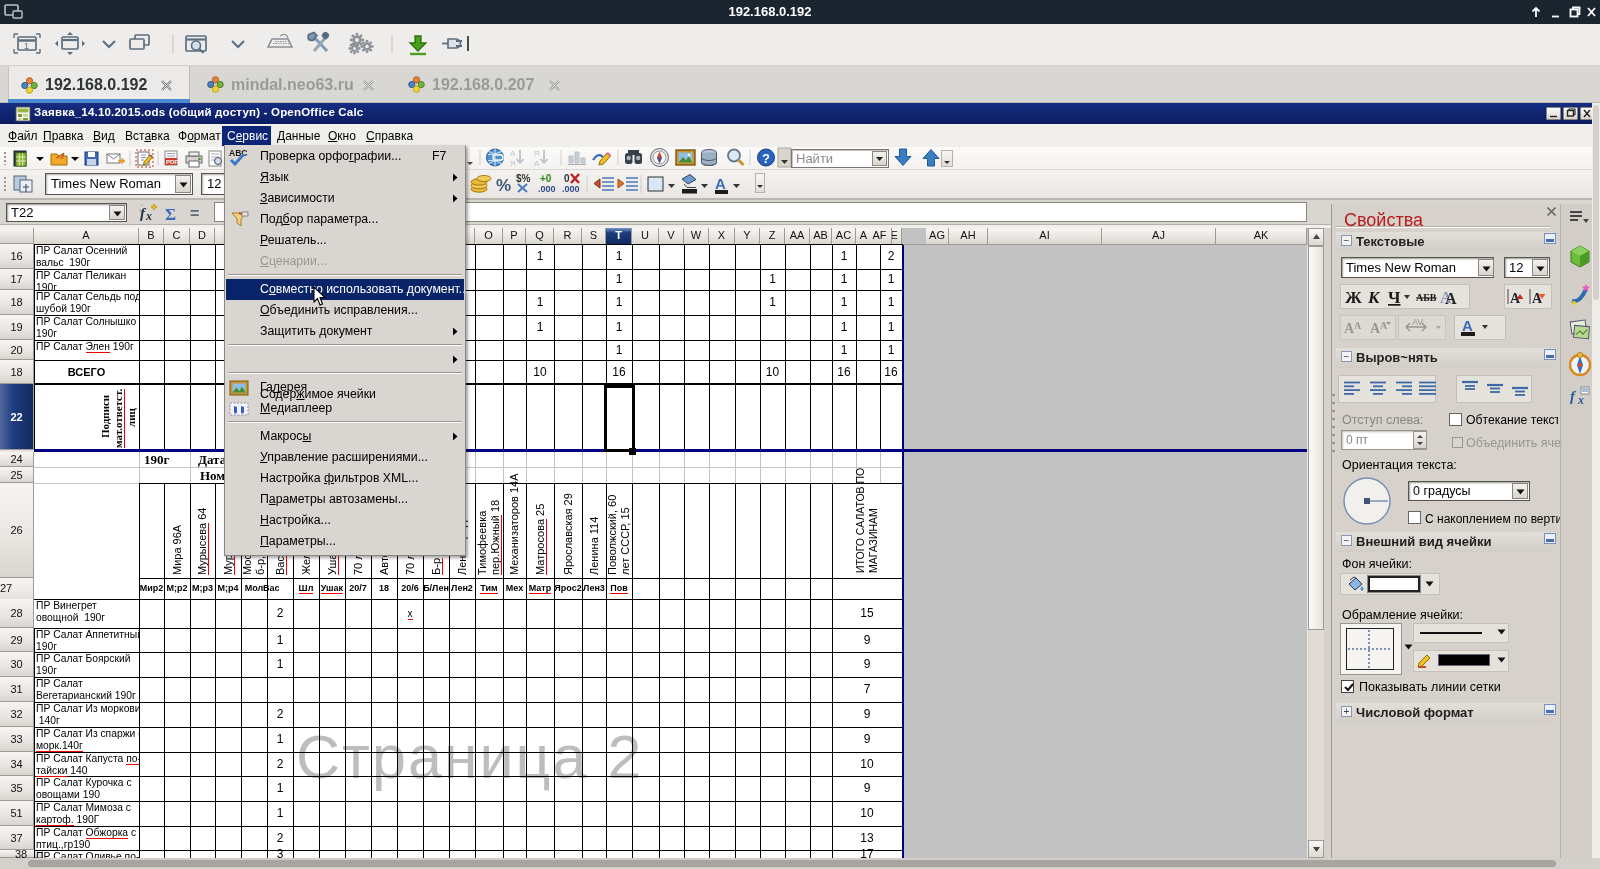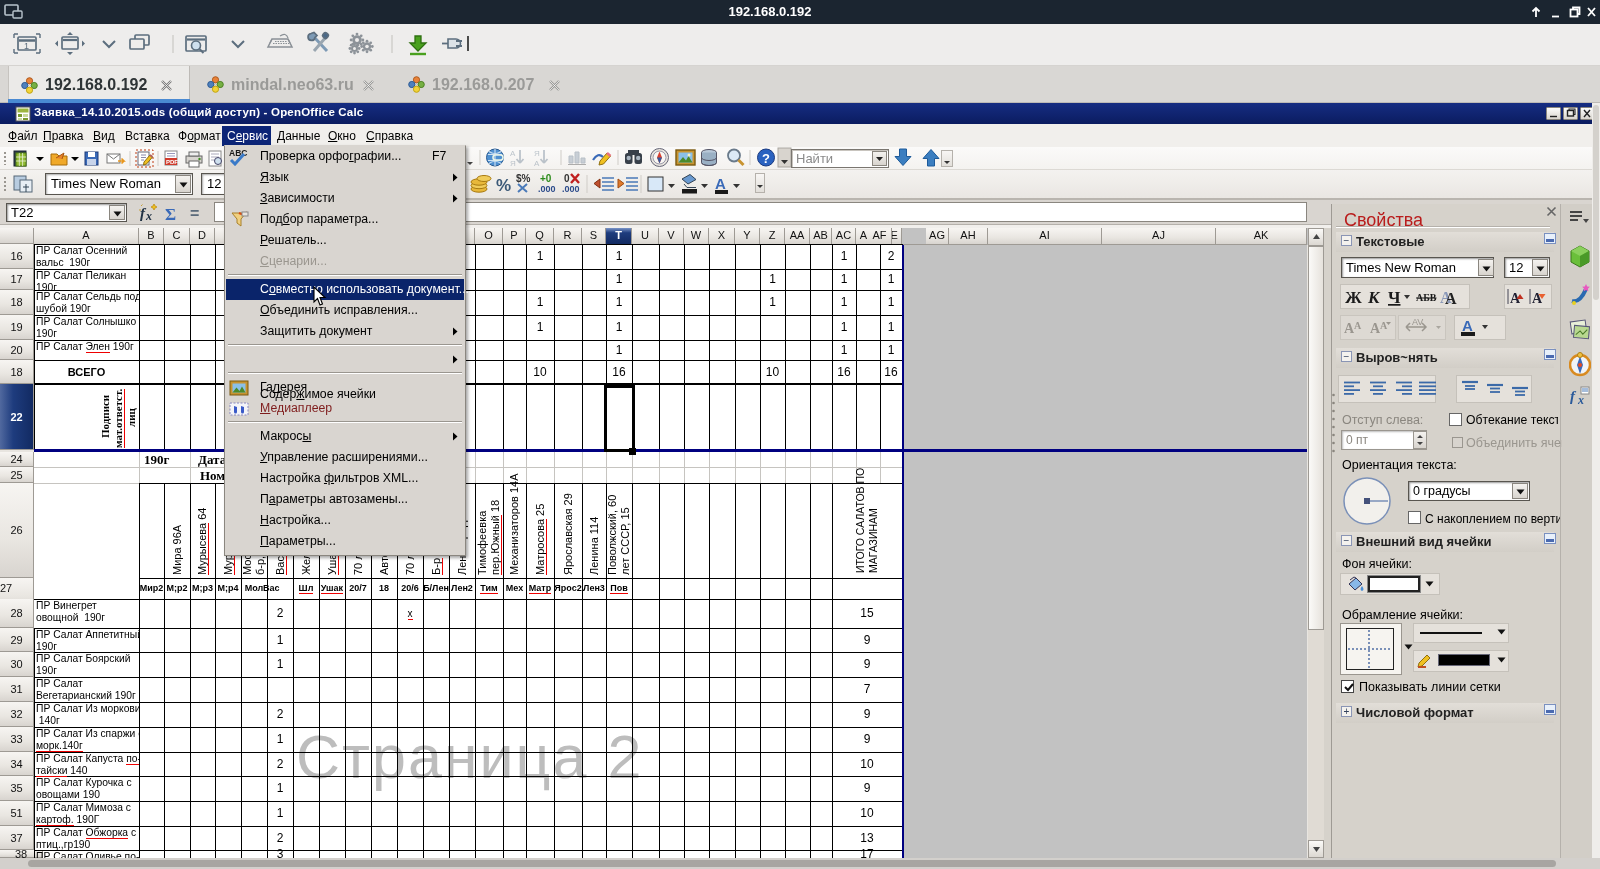--- a/index.html
+++ b/index.html
@@ -989,21 +989,21 @@
   </svg>
 <div style="left:228px;top:344px;width:234px;height:1px;z-index:9;background:#9a968f"></div>
 <div style="left:228px;top:345px;width:234px;height:1px;z-index:9;background:#fff"></div>
 <div class="mi" style="left:260px;top:349px;width:200px;height:21px;z-index:9;color:#000;margin-top:35px;">Содер<span style="text-decoration:underline">ж</span>имое ячейки</div>
 <svg style="left:452px;top:355px;z-index:9" width="6" height="9" viewBox="0 0 6 9">
     <path d="M1 0.5 L5.5 4.5 L1 8.5 z" fill="#000"></path>
   </svg>
 <div style="left:228px;top:372px;width:234px;height:1px;z-index:9;background:#9a968f"></div>
 <div style="left:228px;top:373px;width:234px;height:1px;z-index:9;background:#fff"></div>
 <div class="mi" style="left:260px;top:377px;width:200px;height:21px;z-index:9;color:#000;">Га<span style="text-decoration:underline">л</span>ерея</div>
-<div class="mi" style="left:260px;top:398px;width:200px;height:21px;z-index:9;color:#7f1d1d;"><span style="text-decoration:underline">М</span>едиаплеер</div>
+<div class="mi" style="left:260px;top:398px;width:200px;height:21px;z-index:9;color:#000000;"><span style="text-decoration:underline">М</span>едиаплеер</div>
 <div style="left:228px;top:421px;width:234px;height:1px;z-index:9;background:#9a968f"></div>
 <div style="left:228px;top:422px;width:234px;height:1px;z-index:9;background:#fff"></div>
 <div class="mi" style="left:260px;top:426px;width:200px;height:21px;z-index:9;color:#000;">Макрос<span style="text-decoration:underline">ы</span></div>
 <svg style="left:452px;top:432px;z-index:9" width="6" height="9" viewBox="0 0 6 9">
     <path d="M1 0.5 L5.5 4.5 L1 8.5 z" fill="#000"></path>
   </svg>
 <div class="mi" style="left:260px;top:447px;width:200px;height:21px;z-index:9;color:#000;"><span style="text-decoration:underline">У</span>правление расширениями...</div>
 <div class="mi" style="left:260px;top:468px;width:200px;height:21px;z-index:9;color:#000;">Настройка <span style="text-decoration:underline">ф</span>ильтров XML...</div>
 <div class="mi" style="left:260px;top:489px;width:200px;height:21px;z-index:9;color:#000;">П<span style="text-decoration:underline">а</span>раметры автозамены...</div>
 <div class="mi" style="left:260px;top:510px;width:200px;height:21px;z-index:9;color:#000;"><span style="text-decoration:underline">Н</span>астройка...</div>

